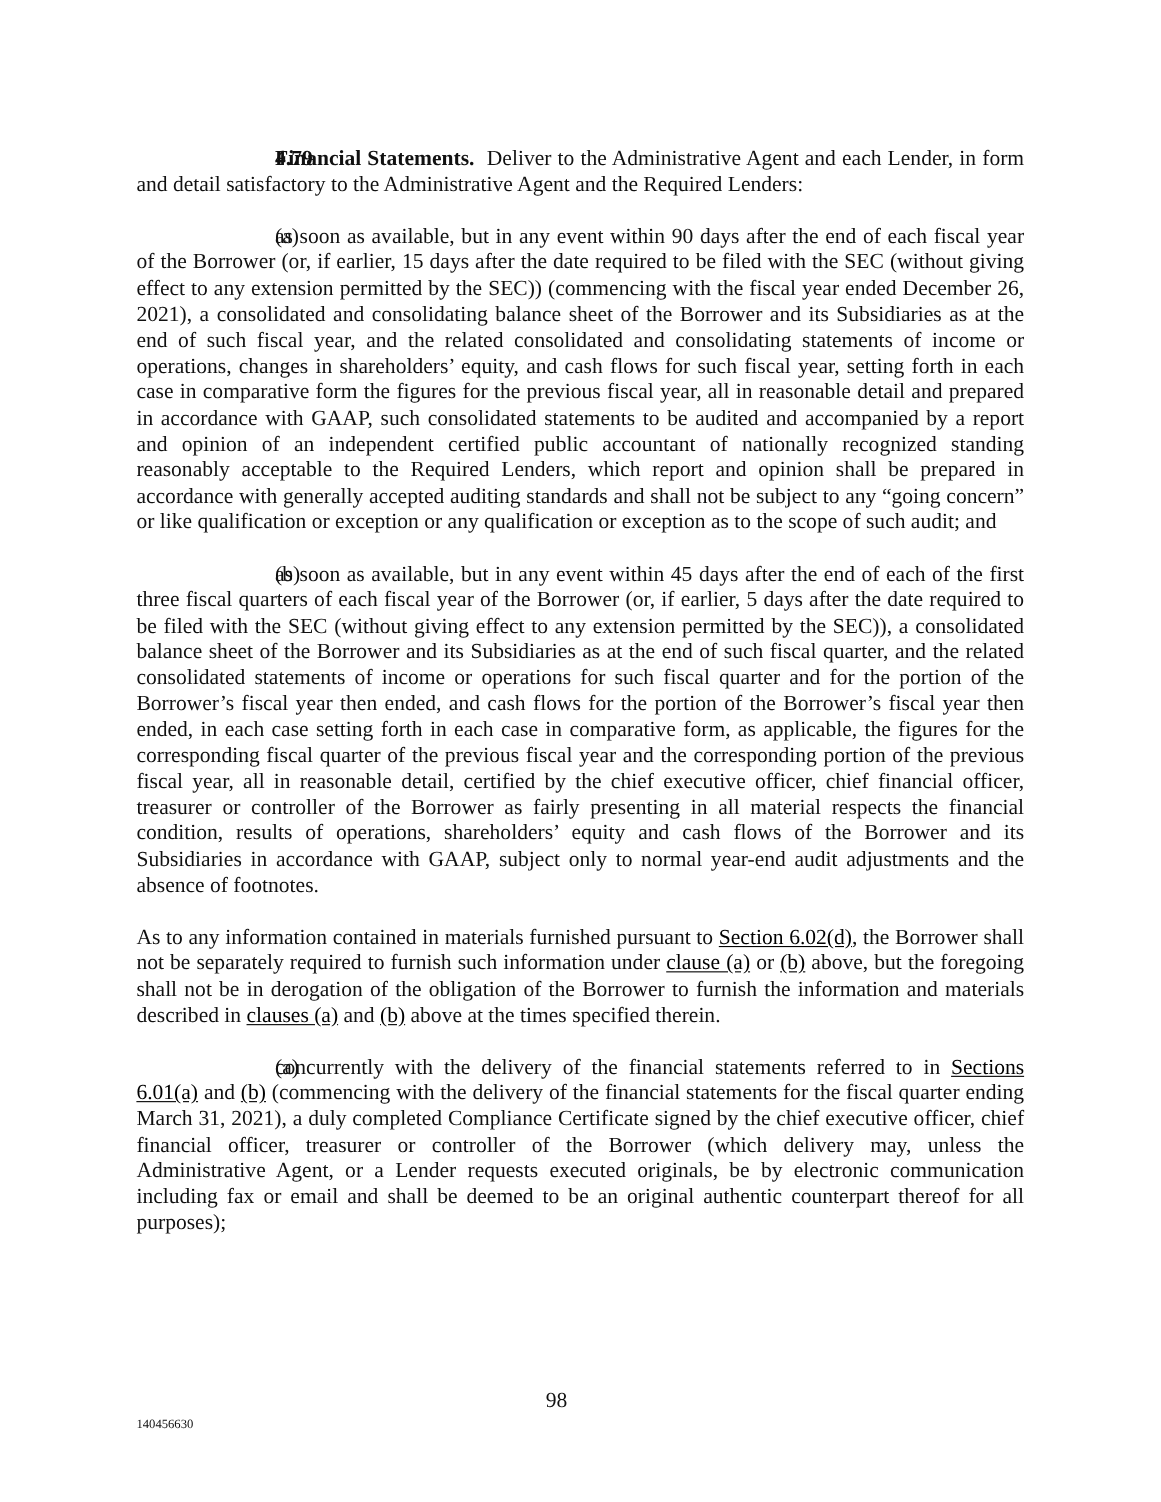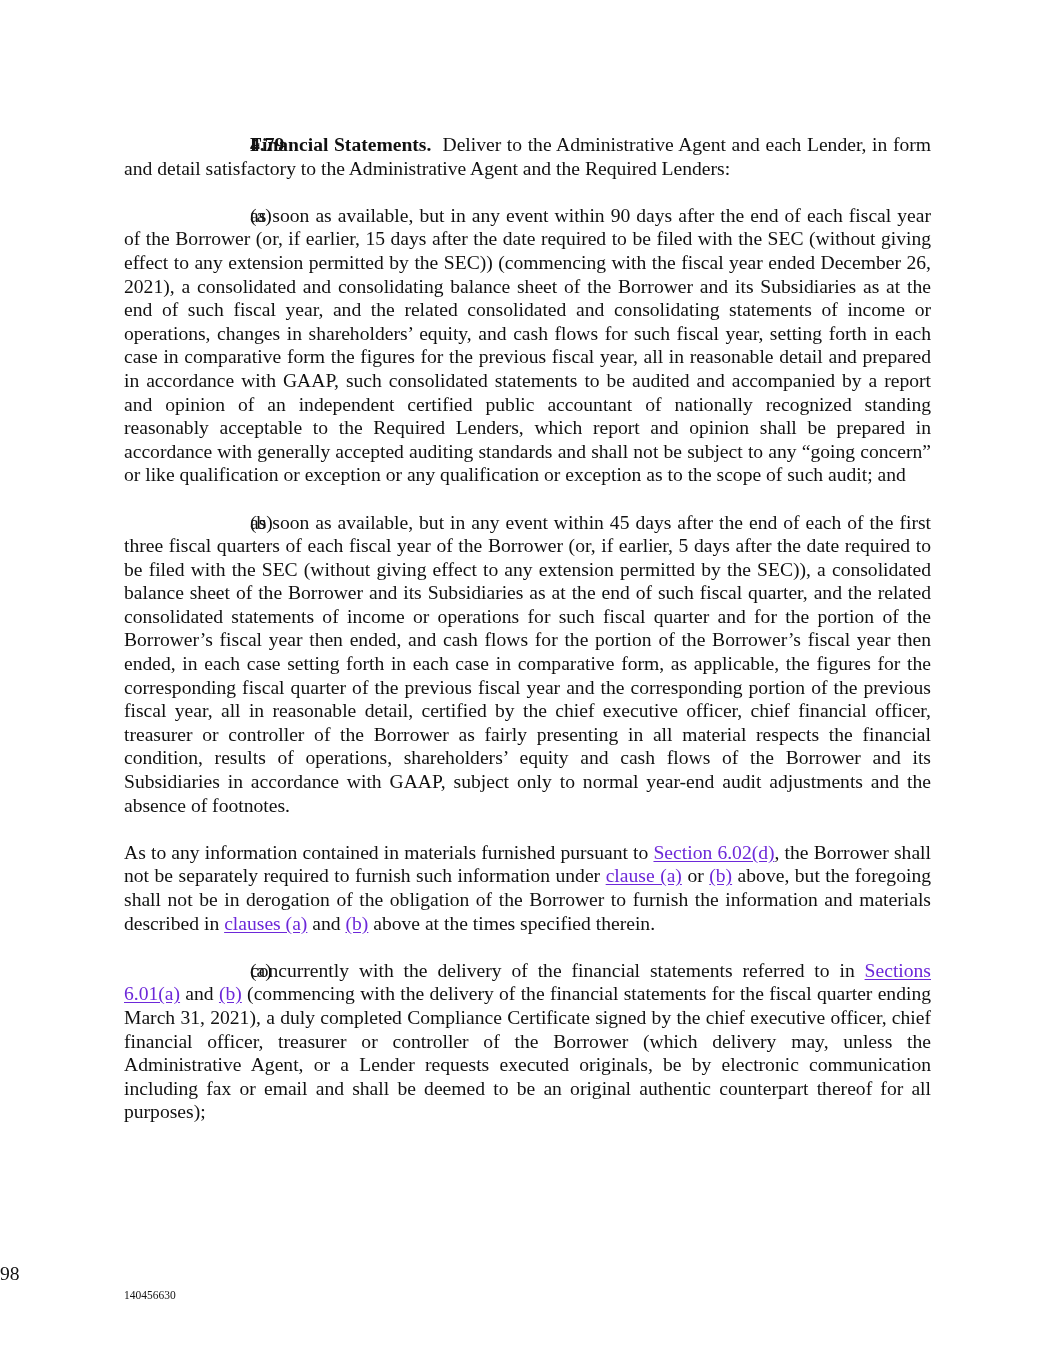--- a/index.html
+++ b/index.html
@@ -39,29 +39,29 @@
     .sec-title {
       font-weight: bold;
     }
     .clause-label {
       display: inline-block;
       width: 63px;
     }
     .xref {
       text-decoration: underline;
       text-underline-offset: 2px;
-      color: #6d28d9;
+      color: #000000;
       cursor: pointer;
     }
     .page-number {
       position: absolute;
       left: 0;
       width: 1012px;
       top: 1263px;
-      text-align: left;
+      text-align: center;
       font-size: 19.6px;
       font-family: "Liberation Serif", "DejaVu Serif", serif;
     }
     .doc-id {
       position: absolute;
       left: 124px;
       top: 1289px;
       font-size: 11.5px;
       font-family: "Liberation Serif", "DejaVu Serif", serif;
     }

